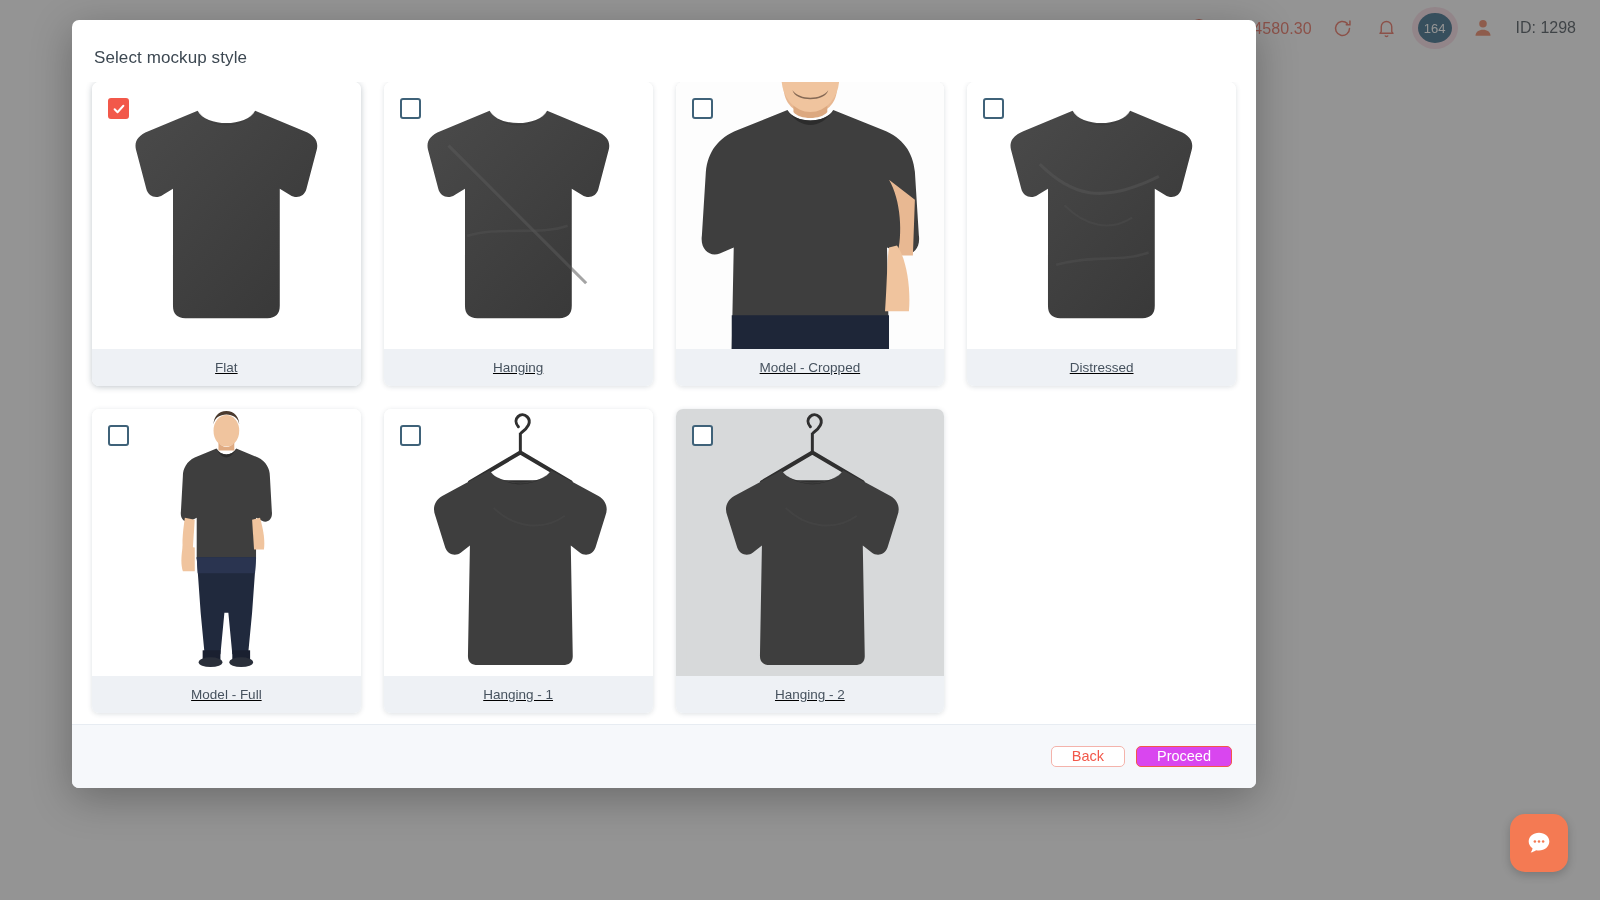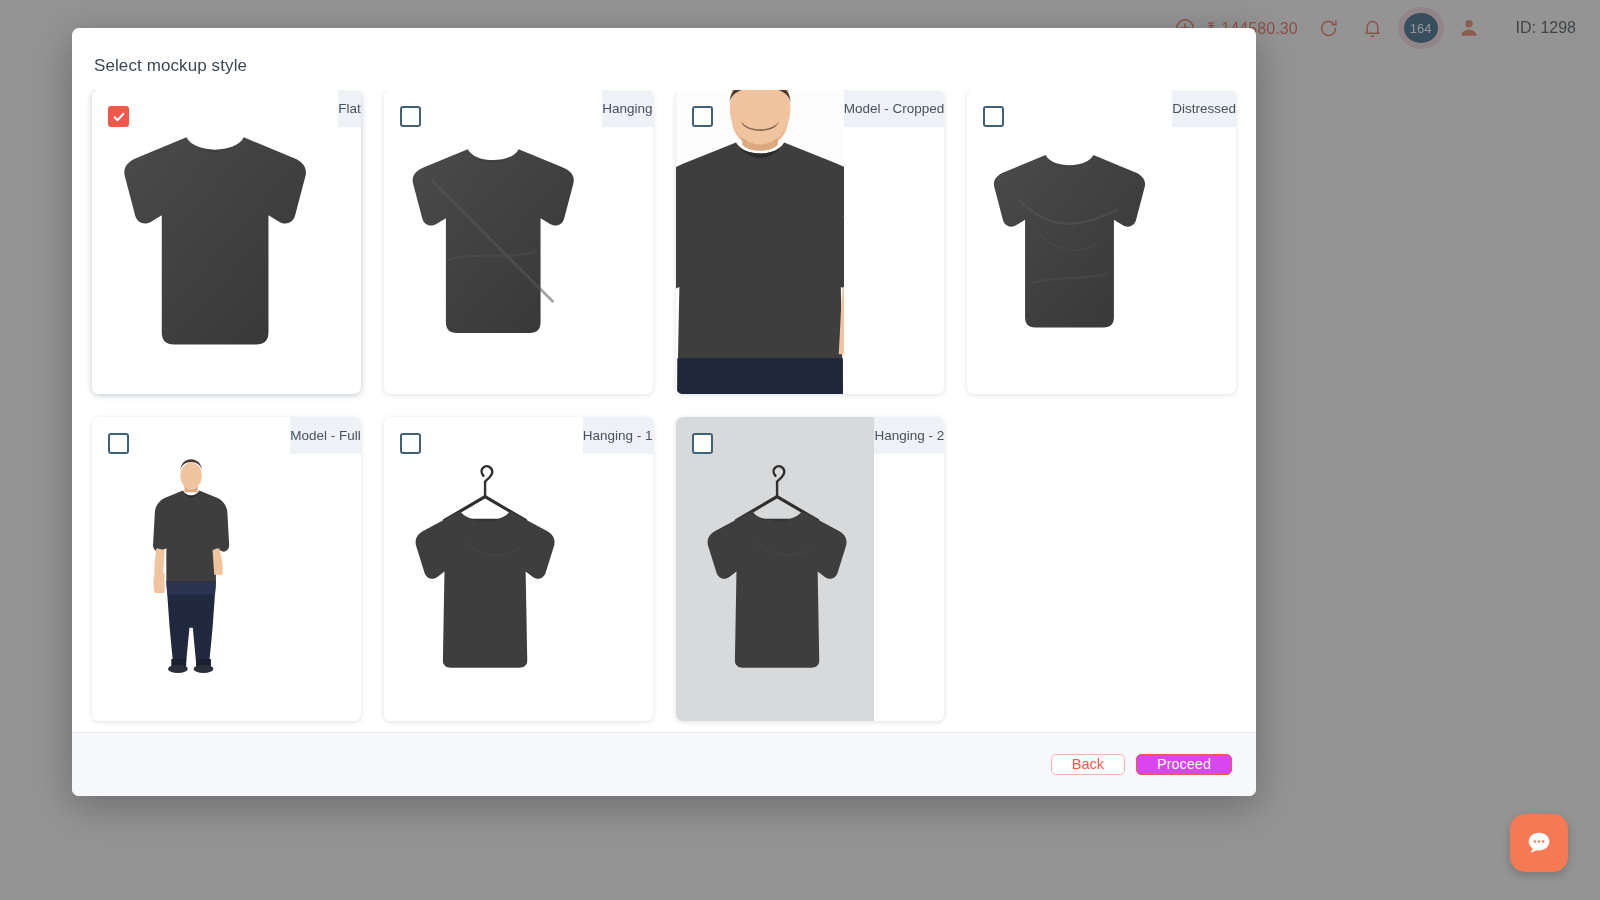--- a/index.html
+++ b/index.html
@@ -22,51 +22,51 @@
   .icon-btn {
     width: 26px; height: 26px; display: flex; align-items: center;
     justify-content: center; cursor: pointer;
   }
   .badge {
     min-width: 30px; height: 30px; border-radius: 50%;
     background: #0c4a6e; color: #ffffff; font-size: 13px;
     display: flex; align-items: center; justify-content: center;
     padding: 0 6px; box-shadow: 0 0 0 6px rgba(229,31,96,0.18);
   }
-  .id-text { color: #1f2a33; font-size: 16px; margin-left: 16px; }
+  .id-text { color: #1f2a33; font-size: 16px; margin-left: 2px; }
 
   
   .backdrop {
     position: absolute; inset: 0; background: rgba(82,82,82,0.62); z-index: 2;
   }
 
   
   .dialog {
-    position: absolute; left: 72px; top: 28px; width: 1184px; height: 768px;
+    position: absolute; left: 72px; top: 20px; width: 1184px; height: 768px;
     background: #ffffff; border-radius: 7px; z-index: 3;
     box-shadow: 0 10px 40px rgba(0,0,0,0.28);
     display: flex; flex-direction: column; overflow: hidden;
   }
   .dialog-title {
     font-size: 17px; color: #3d4852; padding: 28px 0 14px 22px; letter-spacing: .1px;
   }
   .dialog-body {
     flex: 1; padding: 0 20px 8px 20px; overflow: hidden;
   }
   .grid {
     display: grid; grid-template-columns: repeat(4, 1fr);
     gap: 23px 23px;
   }
 
   
   .card {
     position: relative; border-radius: 7px; background: #ffffff;
     box-shadow: 0 1px 5px rgba(44,62,80,0.16);
     overflow: hidden; cursor: pointer;
-    display: flex; height: 304px;
+    display: flex; flex-direction: column; height: 304px; text-decoration: underline;
   }
   .card.selected { box-shadow: 0 1px 6px rgba(44,62,80,0.30); }
   .card-thumb {
     position: relative; flex: 1; overflow: hidden;
     background: #ffffff; display: flex; align-items: flex-end; justify-content: center;
   }
   .card-thumb.tinted { background: #d7d9da; }
   .card-label {
     height: 37px; background: #eef1f5; color: #46525e;
     font-size: 13.5px; display: flex; align-items: center; justify-content: center;

